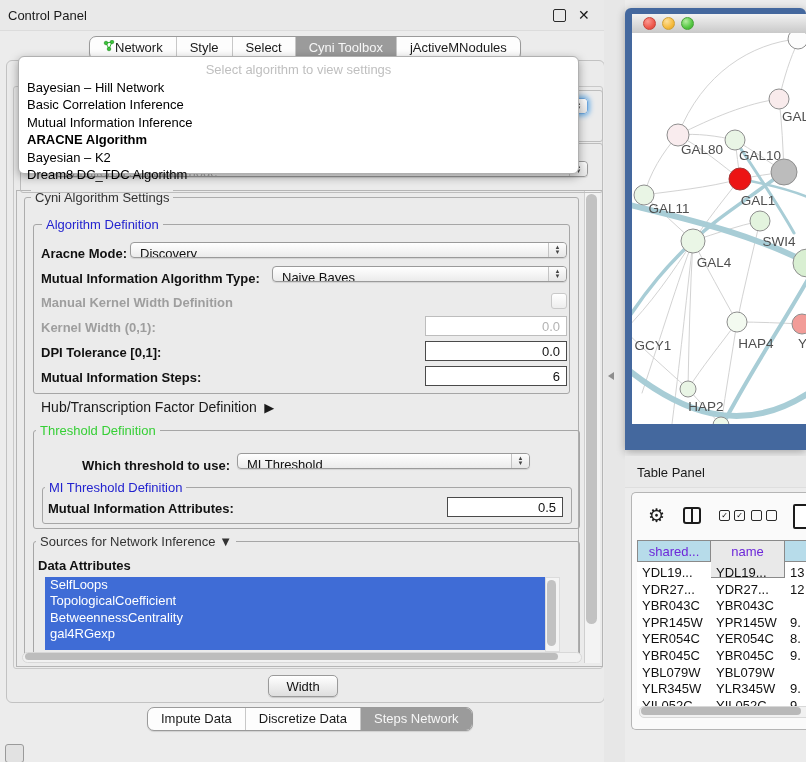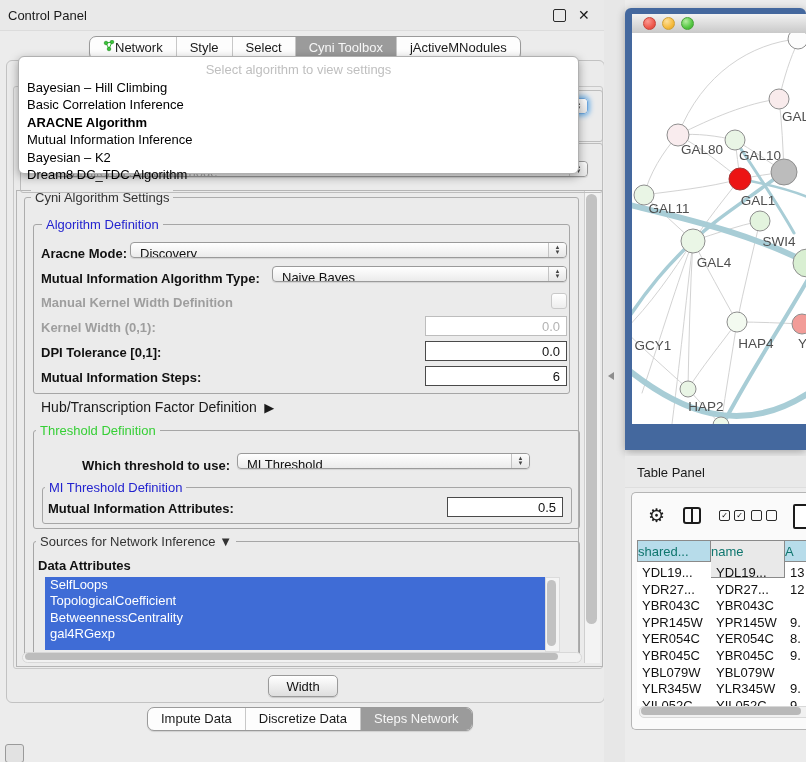--- a/index.html
+++ b/index.html
@@ -27,21 +27,21 @@
   .popup .item{font-size:13px;color:#000;padding:1px 8px;line-height:15.4px;white-space:nowrap;}
   .popup .item.b{font-weight:bold;}
   .scrollthumb{position:absolute;background:#c2c2c2;border-radius:6px;}
   .scrolltrack{position:absolute;background:#f1f1f1;border:1px solid #d8d8d8;border-radius:6px;}
   .listbox{position:absolute;background:#3f6cd6;overflow:hidden;}
   .listbox .li{font-size:13px;color:#fff;padding:0 5px;line-height:16.4px;white-space:nowrap;}
   .btn{position:absolute;border:1px solid #9a9a9a;border-radius:5px;background:linear-gradient(#ffffff,#dedede);font-size:13px;color:#111;text-align:center;box-shadow:0 1px 1px rgba(0,0,0,.15);}
   .winbar{position:absolute;background:linear-gradient(#f2f2f2,#c9c9c9);border-bottom:1px solid #9a9a9a;}
   .light{position:absolute;width:13px;height:13px;border-radius:50%;box-sizing:border-box;}
   svg text{font-family:"Liberation Sans","DejaVu Sans",sans-serif;}
-  .thead-cell{position:absolute;box-sizing:border-box;border:1px solid #8a8a8a;border-left:none;font-size:13px;line-height:21px;color:#0f766e;overflow:hidden;}
+  .thead-cell{position:absolute;box-sizing:border-box;border:1px solid #8a8a8a;border-left:none;font-size:13px;text-align:center;line-height:21px;color:#6d28d9;overflow:hidden;}
   .trow span{position:absolute;font-size:13px;color:#111;white-space:nowrap;overflow:hidden;}
 </style>
 </head>
 <body>
 
 <div id="root">
 
   <div class="abs" style="left:0;top:0;width:622px;height:734px;background:#ececec;"></div>
   <div class="abs" style="left:0;top:0;width:622px;height:30px;background:#e9e9e9;border-bottom:1px solid #dcdcdc;"></div>
   <div class="abs" style="left:8px;top:8px;font-size:13px;color:#1a1a1a;">Control Panel</div>
@@ -89,24 +89,24 @@
         <span>Cyni Toolbox</span>
       </div>
       <div class="tab">
         <span>jActiveMNodules</span>
       </div>
     </div>
 
   <div class="popup" style="left:18px;top:56px;width:559px;height:116px;">
     <div class="prompt">Select algorithm to view settings</div>
     <div id="popup-items" style="padding-top:2px;">
-        <div class="item">Bayesian – Hill Climbing</div>
+        <div class="item">Bayesian – Hill Network</div>
         <div class="item">Basic Correlation Inference</div>
+        <div class="item">Mutual Information Inference</div>
         <div class="item b">ARACNE Algorithm</div>
-        <div class="item">Mutual Information Inference</div>
         <div class="item">Bayesian – K2</div>
         <div class="item">Dream8 DC_TDC Algorithm</div>
       </div>
   </div>
 
   <div class="abs" style="left:16px;top:190px;width:585px;height:475px;border:1px solid #b5b5b5;background:#ebebeb;"></div>
   <div class="scrolltrack" style="left:584px;top:191px;width:15px;height:472px;border-radius:0;border:none;border-left:1px solid #cfcfcf;background:#f3f3f3;"></div>
   <div class="scrollthumb" style="left:586px;top:194px;width:11px;height:430px;"></div>
 
   <div class="group" style="left:24px;top:197px;width:553px;height:460px;border-color:#adadad;">

